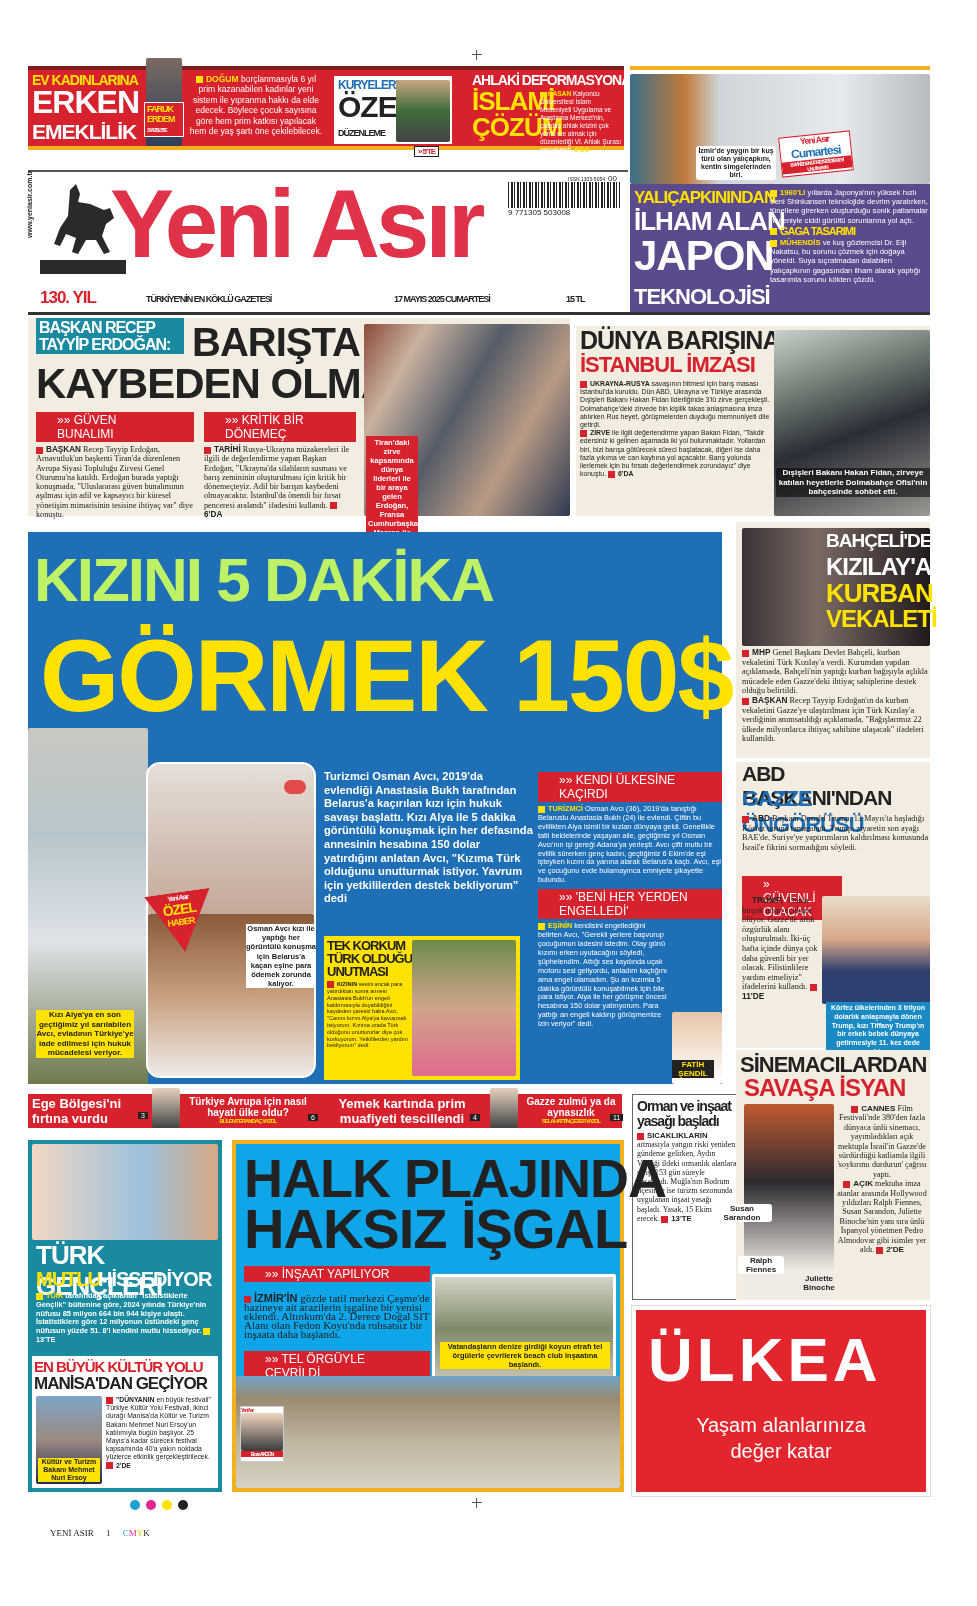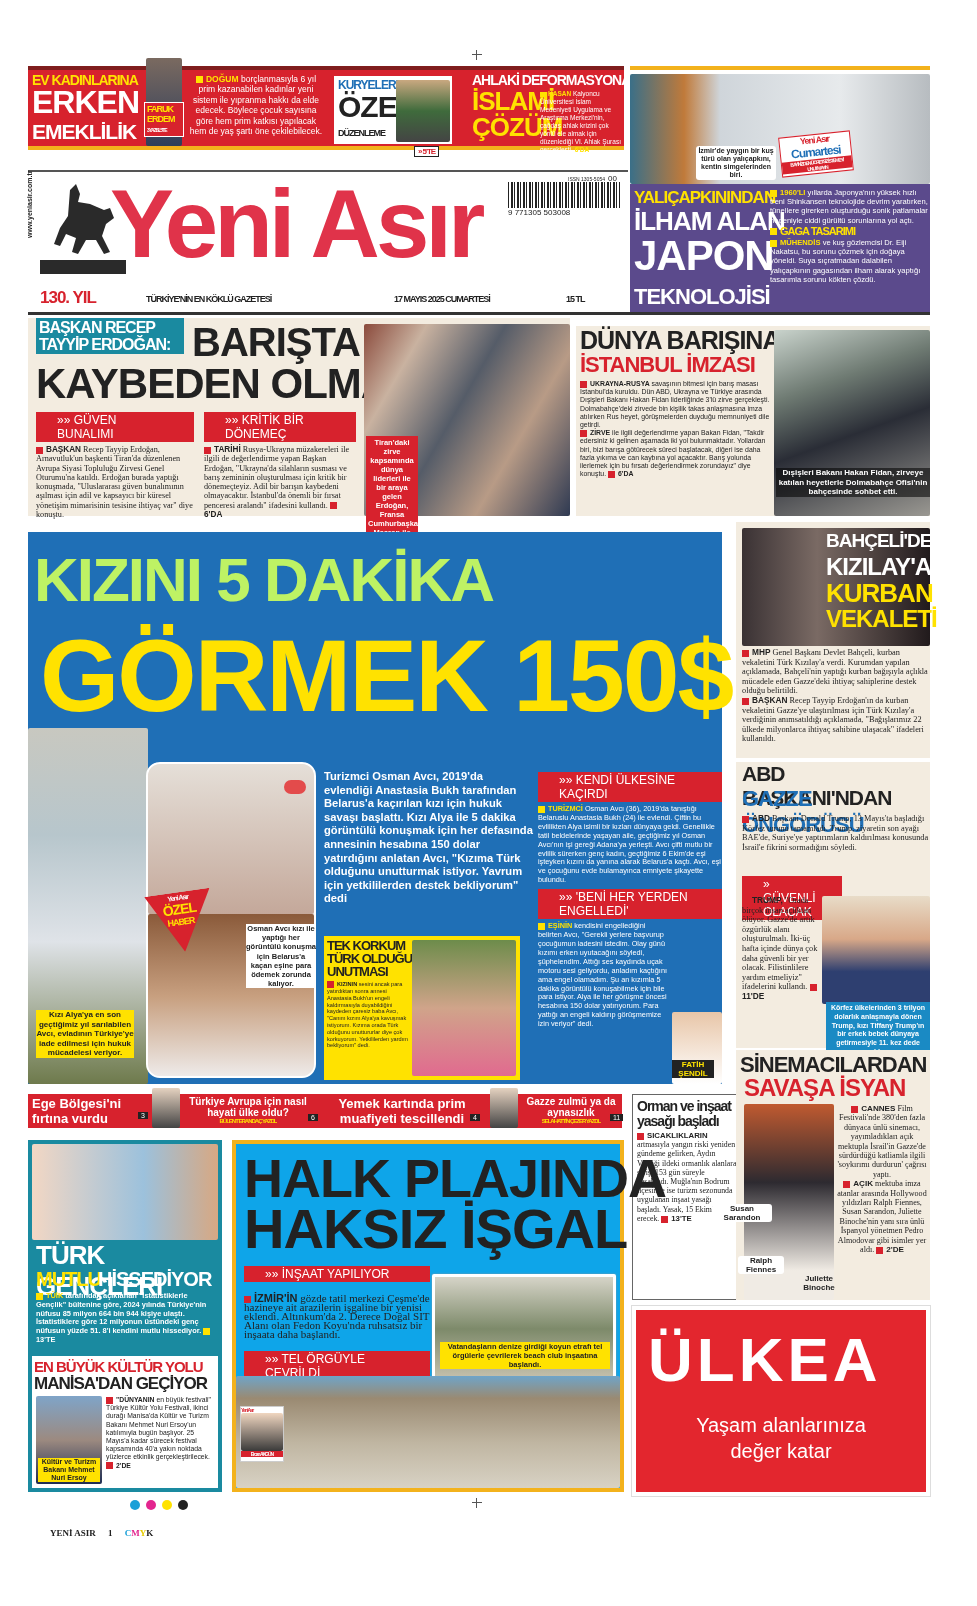--- a/index.html
+++ b/index.html
@@ -269,17 +269,17 @@
   <div class="abs sans" style="left:0;top:130px;width:290px;text-align:center;font-size:20px;color:#fff">değer katar</div>
 </div>
 
 <div class="abs" style="left:130px;top:1500px;display:flex;gap:6px">
   <span style="width:10px;height:10px;border-radius:50%;background:#1ba0d8;display:block"></span>
   <span style="width:10px;height:10px;border-radius:50%;background:#e3258f;display:block"></span>
   <span style="width:10px;height:10px;border-radius:50%;background:#ffe200;display:block"></span>
   <span style="width:10px;height:10px;border-radius:50%;background:#222;display:block"></span>
 </div>
 
-<div class="abs serif" style="left:50px;top:1528px;font-size:9px;font-weight:bold">
+<div class="abs serif" style="left:50px;top:1528px;font-size:9px;font-weight:normal">
   <span>YENİ ASIR</span>
   <span style="margin-left:10px">1</span>
   <span style="margin-left:10px"><span style="color:#1ba0d8">C</span><span style="color:#e3258f">M</span><span style="color:#e6cc00">Y</span><span style="color:#222">K</span></span>
 </div>
 
 </body></html>

